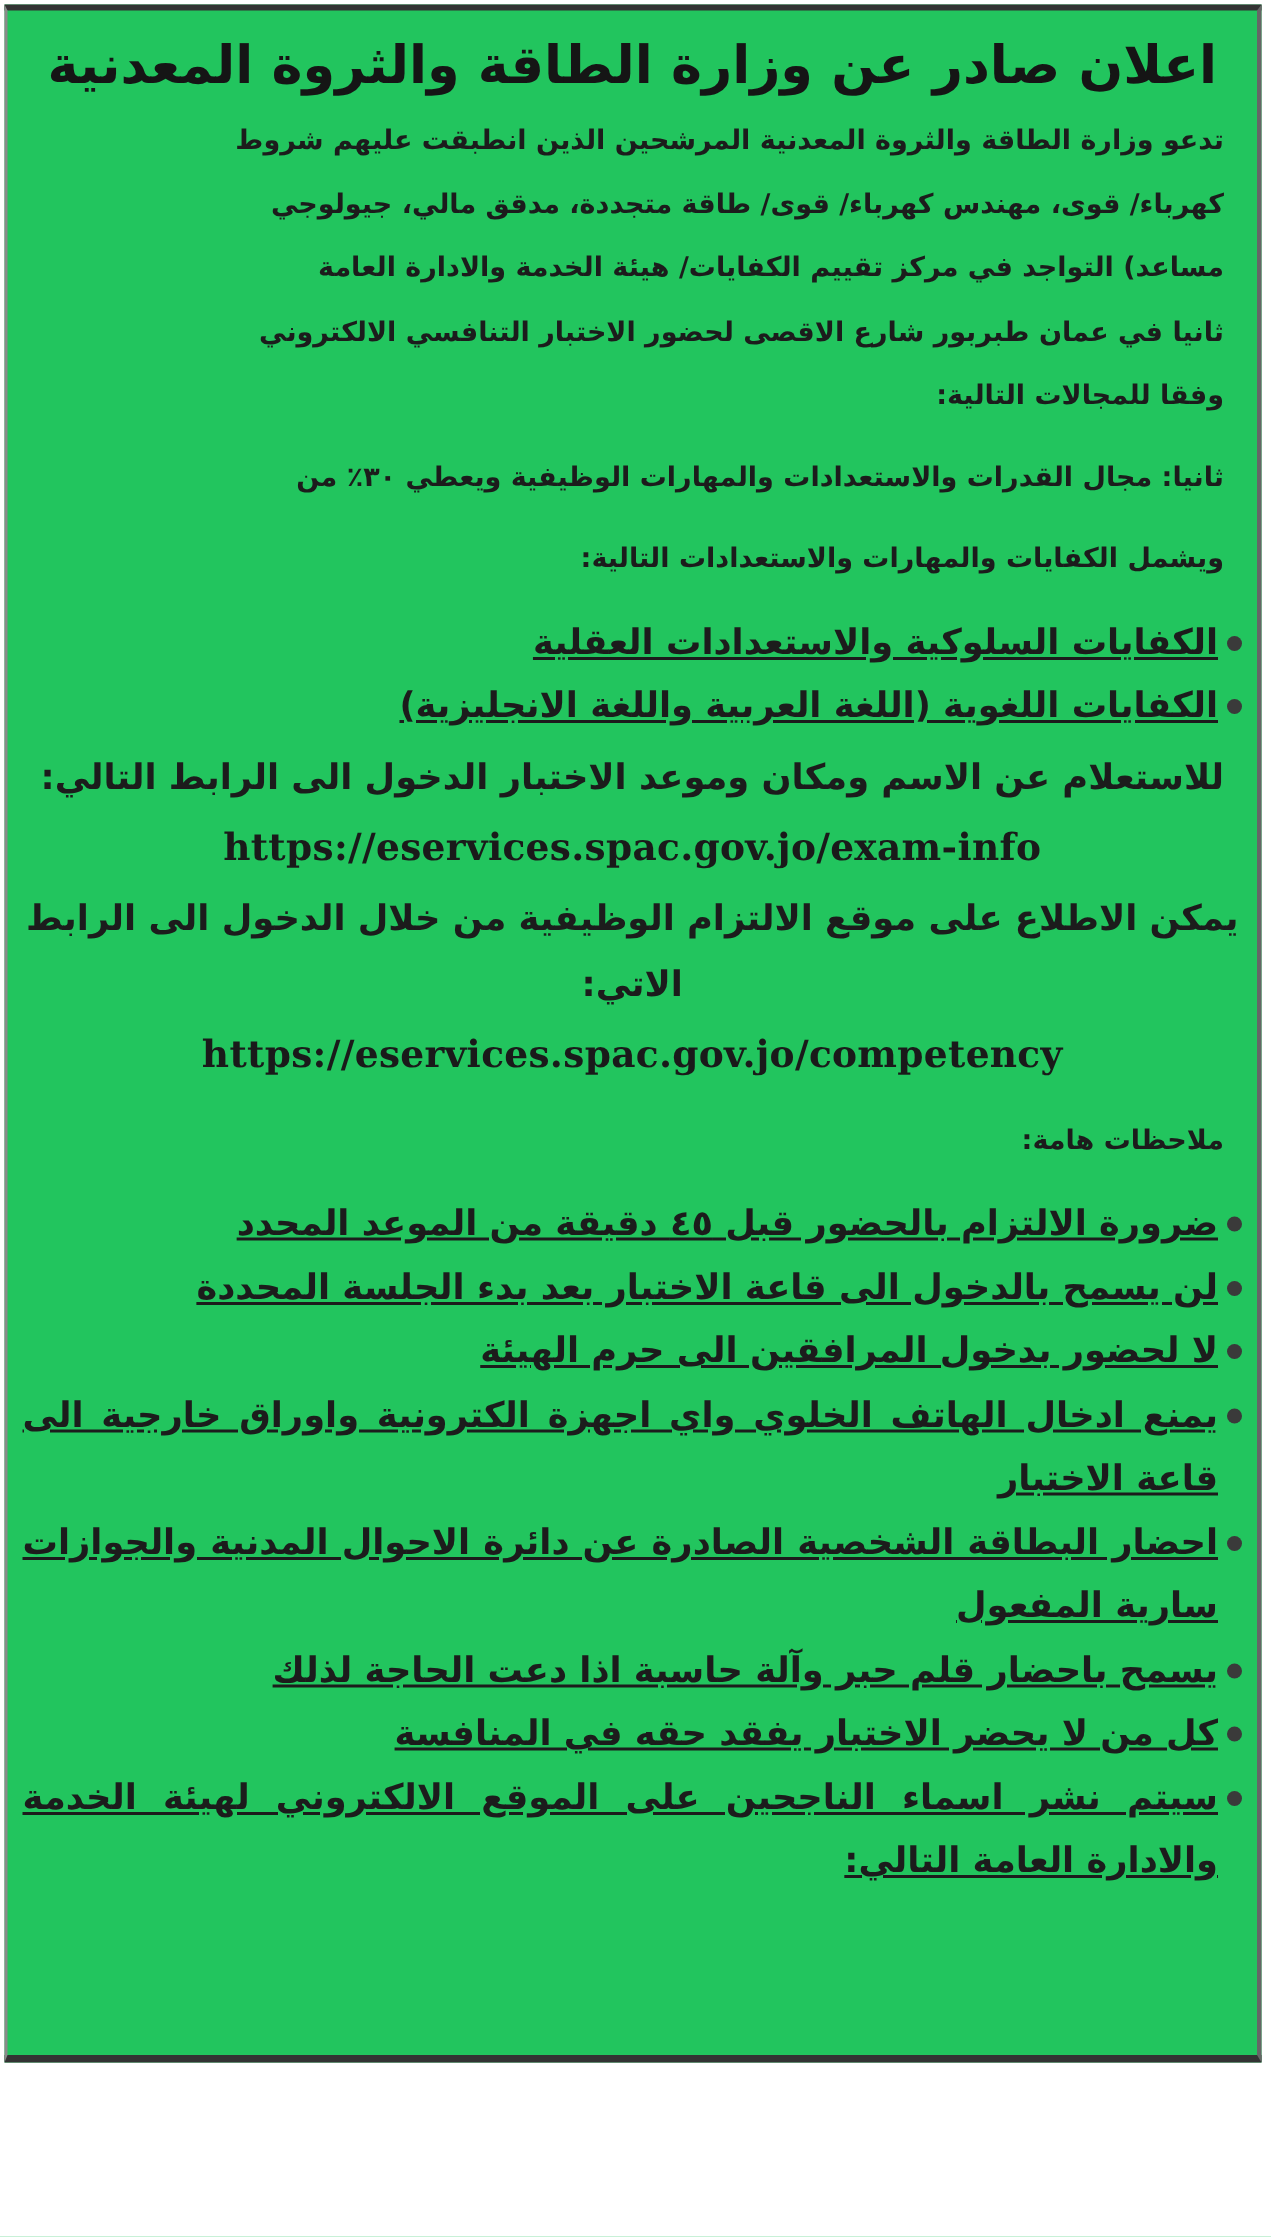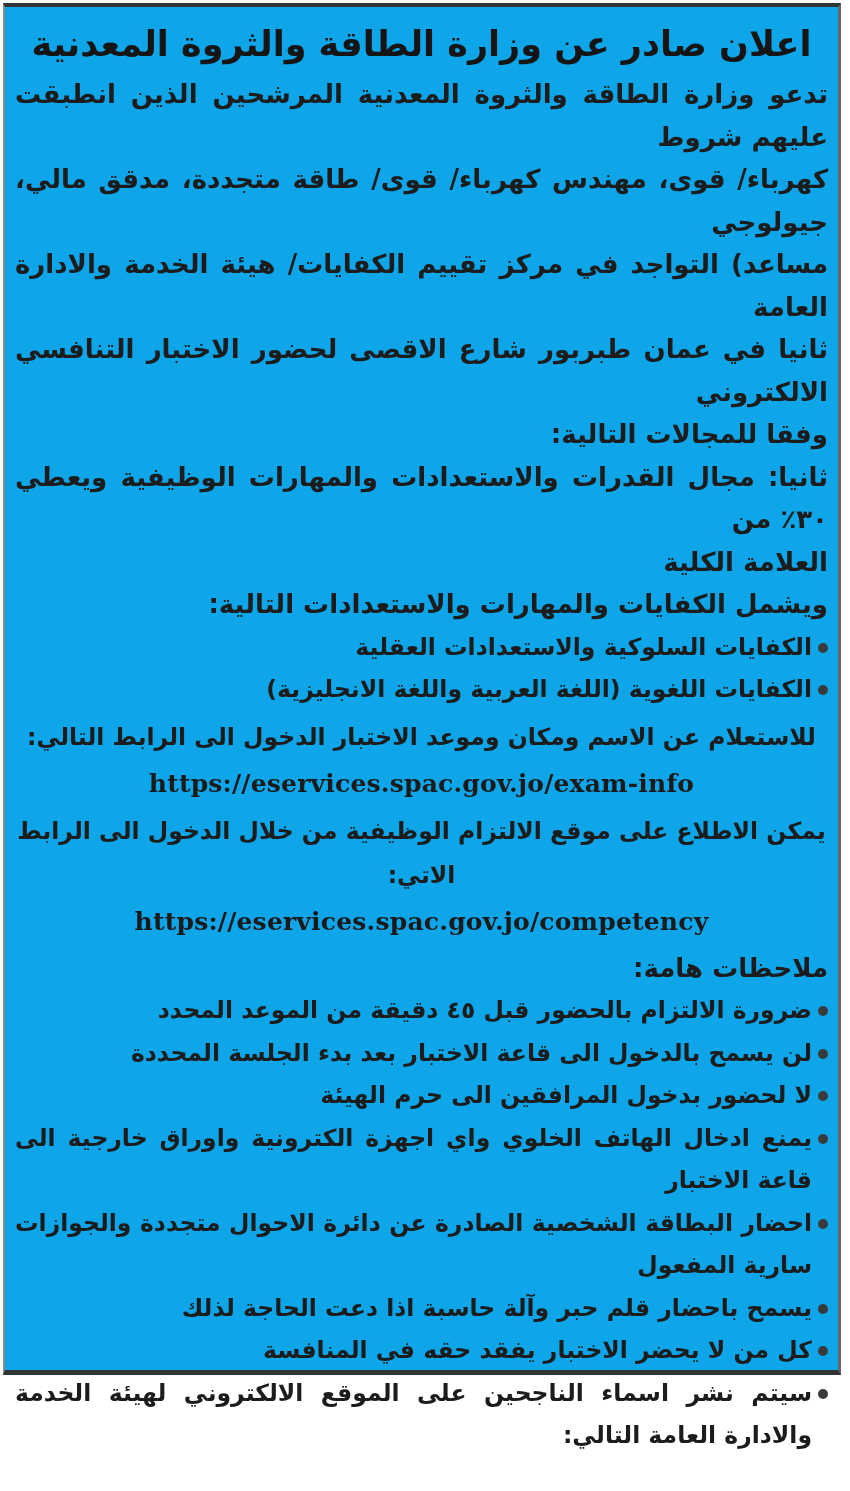--- a/index.html
+++ b/index.html
@@ -18,21 +18,21 @@
     .frame {
       position: absolute;
       left: 3px;
       top: 3px;
       width: 838px;
       height: 1372px;
       border-top: 4px solid #333;
       border-bottom: 5px solid #333;
       border-left: 2px solid #8a8a8a;
       border-right: 3px solid #666;
-      background: #0ea5e9;
+      background: #22c55e;
       box-sizing: border-box;
     }
     .content {
       position: absolute;
       left: 10px;
       right: 10px;
       top: 0;
       direction: rtl;
       text-align: justify;
     }
@@ -40,23 +40,23 @@
       text-align: center;
       font-weight: bold;
       font-size: 35px;
       line-height: 46px;
       margin-top: 14px;
       letter-spacing: -0.5px;
       color: #151515;
     }
     .p {
       font-weight: bold;
-      font-size: 26px;
+      font-size: 18px;
       line-height: 42.5px;
-      margin: 0;
+      margin: 12px;
       letter-spacing: -0.3px;
     }
     .intro { margin-top: 6px; text-align-last: right; }
     .row { display: block; }
     .bullet-line {
       font-weight: bold;
       font-size: 23.5px;
       line-height: 42.5px;
       display: flex;
       direction: rtl;
@@ -65,21 +65,21 @@
     .bullet {
       display: inline-block;
       width: 10px;
       height: 10px;
       background: #3a3a3a;
       border-radius: 50%;
       margin-left: 6px;
       margin-top: 17px;
       flex: 0 0 10px;
     }
-    .bullet-text { flex: 1; }
+    .bullet-text { flex: 1; text-decoration: underline; }
     .center {
       text-align: center;
       font-weight: bold;
       font-size: 23.5px;
       line-height: 44px;
     }
     .url {
       direction: ltr;
       text-align: center;
       font-family: "DejaVu Serif", "Liberation Serif", serif;
@@ -102,21 +102,20 @@
     <div class="p intro">
       <span class="row">تدعو وزارة الطاقة والثروة المعدنية المرشحين الذين انطبقت عليهم شروط</span>
       <span class="row">كهرباء/ قوى، مهندس كهرباء/ قوى/ طاقة متجددة، مدقق مالي، جيولوجي</span>
       <span class="row">مساعد) التواجد في مركز تقييم الكفايات/ هيئة الخدمة والادارة العامة</span>
       <span class="row">ثانيا في عمان طبربور شارع الاقصى لحضور الاختبار التنافسي الالكتروني</span>
       <span class="row">وفقا للمجالات التالية:</span>
     </div>
 
     <div class="p">
       <span class="row">ثانيا: مجال القدرات والاستعدادات والمهارات الوظيفية ويعطي ٣٠٪ من</span>
-      <span class="row">العلامة الكلية</span>
     </div>
 
     <div class="p">ويشمل الكفايات والمهارات والاستعدادات التالية:</div>
     <div class="bullet-line">
       <span class="bullet"></span>
       <span class="bullet-text">الكفايات السلوكية والاستعدادات العقلية</span>
     </div>
     <div class="bullet-line">
       <span class="bullet"></span>
       <span class="bullet-text">الكفايات اللغوية (اللغة العربية واللغة الانجليزية)</span>
@@ -145,21 +144,21 @@
     <div class="bullet-line">
       <span class="bullet"></span>
       <span class="bullet-text">لا لحضور بدخول المرافقين الى حرم الهيئة</span>
     </div>
     <div class="bullet-line">
       <span class="bullet"></span>
       <span class="bullet-text">يمنع ادخال الهاتف الخلوي واي اجهزة الكترونية واوراق خارجية الى قاعة الاختبار</span>
     </div>
     <div class="bullet-line">
       <span class="bullet"></span>
-      <span class="bullet-text">احضار البطاقة الشخصية الصادرة عن دائرة الاحوال متجددة والجوازات سارية المفعول</span>
+      <span class="bullet-text">احضار البطاقة الشخصية الصادرة عن دائرة الاحوال المدنية والجوازات سارية المفعول</span>
     </div>
     <div class="bullet-line">
       <span class="bullet"></span>
       <span class="bullet-text">يسمح باحضار قلم حبر وآلة حاسبة اذا دعت الحاجة لذلك</span>
     </div>
     <div class="bullet-line">
       <span class="bullet"></span>
       <span class="bullet-text">كل من لا يحضر الاختبار يفقد حقه في المنافسة</span>
     </div>
     <div class="bullet-line">

